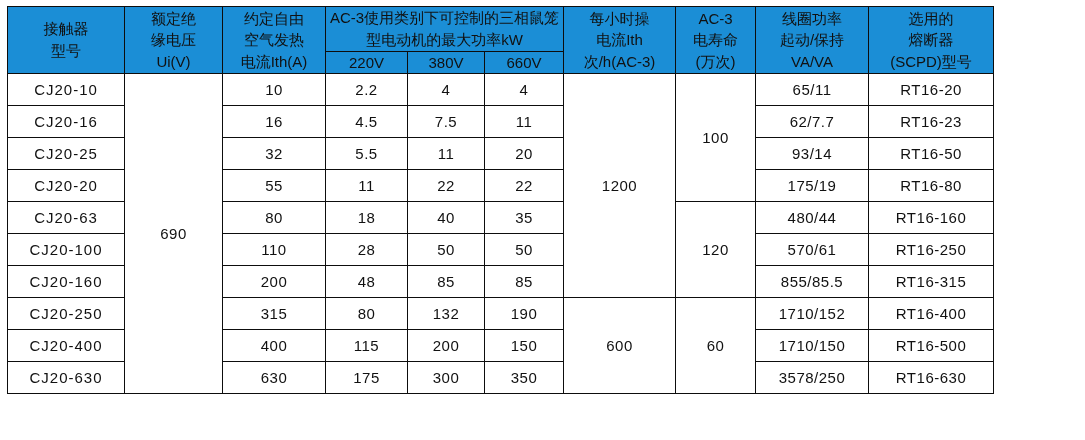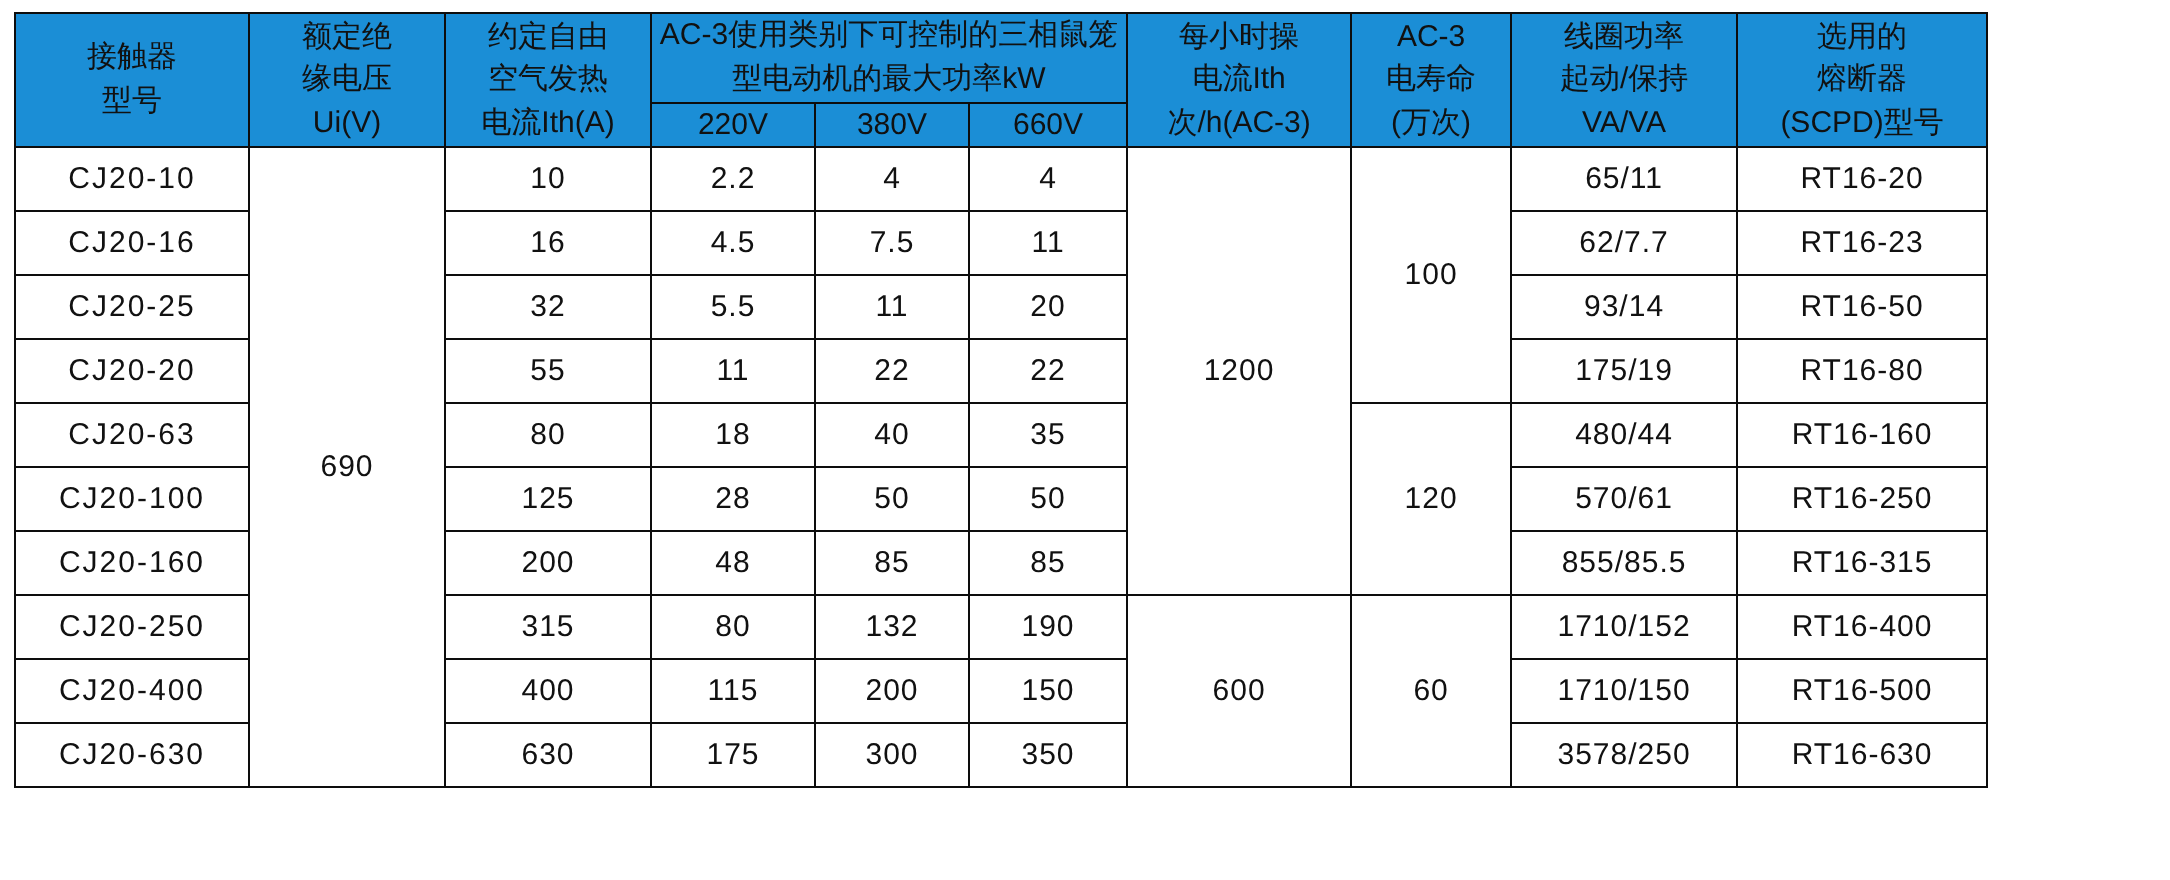--- a/index.html
+++ b/index.html
@@ -165,21 +165,21 @@
         <td class="body-cell ">80</td>
         <td class="body-cell ">18</td>
         <td class="body-cell ">40</td>
         <td class="body-cell ">35</td>
         <td class="body-cell group-span" rowspan="3">120</td>
         <td class="body-cell ">480/44</td>
         <td class="body-cell ">RT16-160</td>
       </tr>
       <tr>
         <td class="body-cell model-cell">CJ20-100</td>
-        <td class="body-cell ">125</td>
+        <td class="body-cell ">110</td>
         <td class="body-cell ">28</td>
         <td class="body-cell ">50</td>
         <td class="body-cell ">50</td>
         <td class="body-cell ">570/61</td>
         <td class="body-cell ">RT16-250</td>
       </tr>
       <tr>
         <td class="body-cell model-cell">CJ20-160</td>
         <td class="body-cell ">200</td>
         <td class="body-cell ">48</td>

